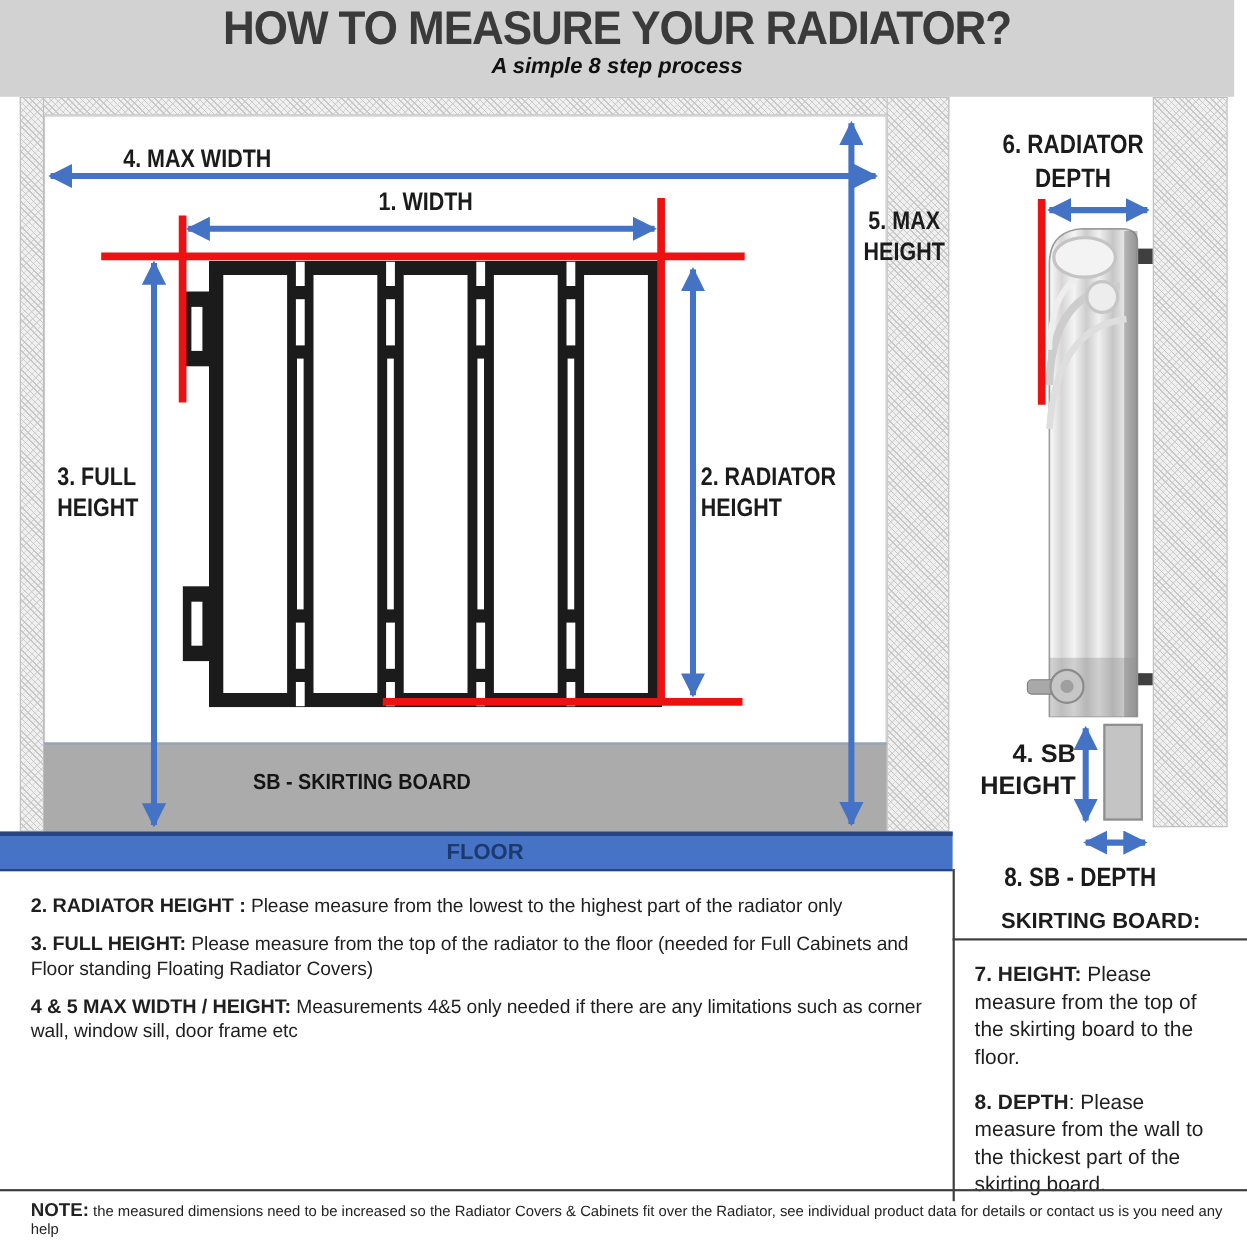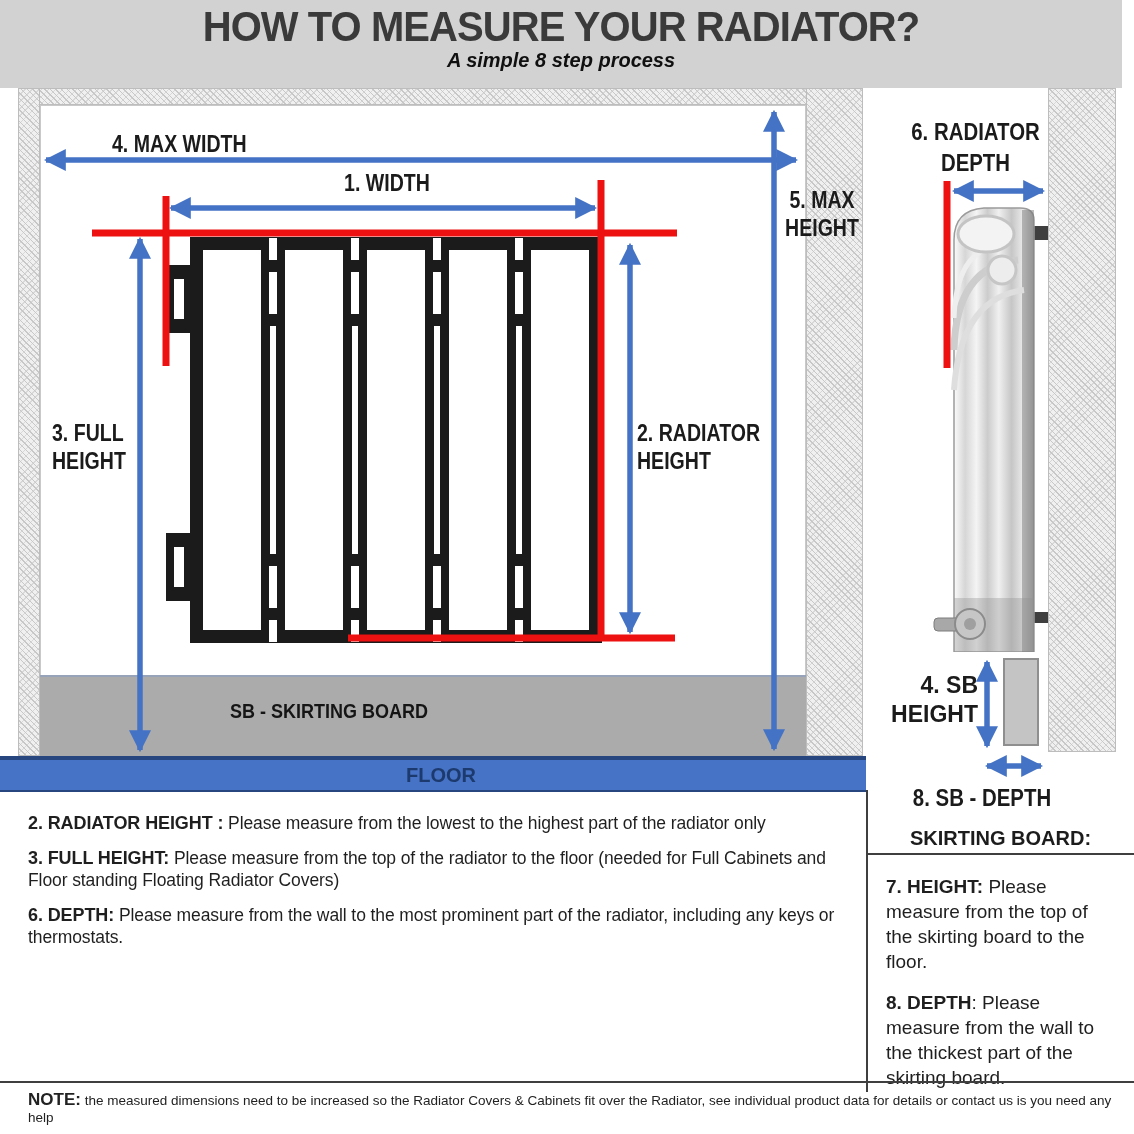--- a/index.html
+++ b/index.html
@@ -189,21 +189,21 @@
 HEIGHT</div>
   <div class="dlabel lbl-rad-depth cond-c">6. RADIATOR
 DEPTH</div>
   <div class="dlabel lbl-sb-height">4. SB
 HEIGHT</div>
   <div class="dlabel lbl-sb-depth cond-c">8. SB - DEPTH</div>
 
   <div class="instructions">
     <p><b>2. RADIATOR HEIGHT :</b><span> Please measure from the lowest to the highest part of the radiator only</span></p>
     <p><b>3. FULL HEIGHT:</b><span> Please measure from the top of the radiator to the floor (needed for Full Cabinets and Floor standing Floating Radiator Covers)</span></p>
-    <p><b>6. DEPTH:</b><span> Please measure from the wall to the most prominent part of the radiator, including any keys or thermostats.</span></p>
+    <p><b>4 &amp; 5 MAX WIDTH / HEIGHT:</b><span> Measurements 4&amp;5 only needed if there are any limitations such as corner wall, window sill, door frame etc</span></p>
   </div>
 
   <div class="sk-heading">SKIRTING BOARD:</div>
   <div class="divider-h1"></div>
   <div class="side-steps">
     <p><b>7. HEIGHT:</b><span> Please measure from the top of the skirting board to the floor.</span></p>
     <p><b>8. DEPTH</b><span>: Please measure from the wall to the thickest part of the skirting board.</span></p>
   </div>
   <div class="divider-v"></div>
   <div class="divider-note"></div>

